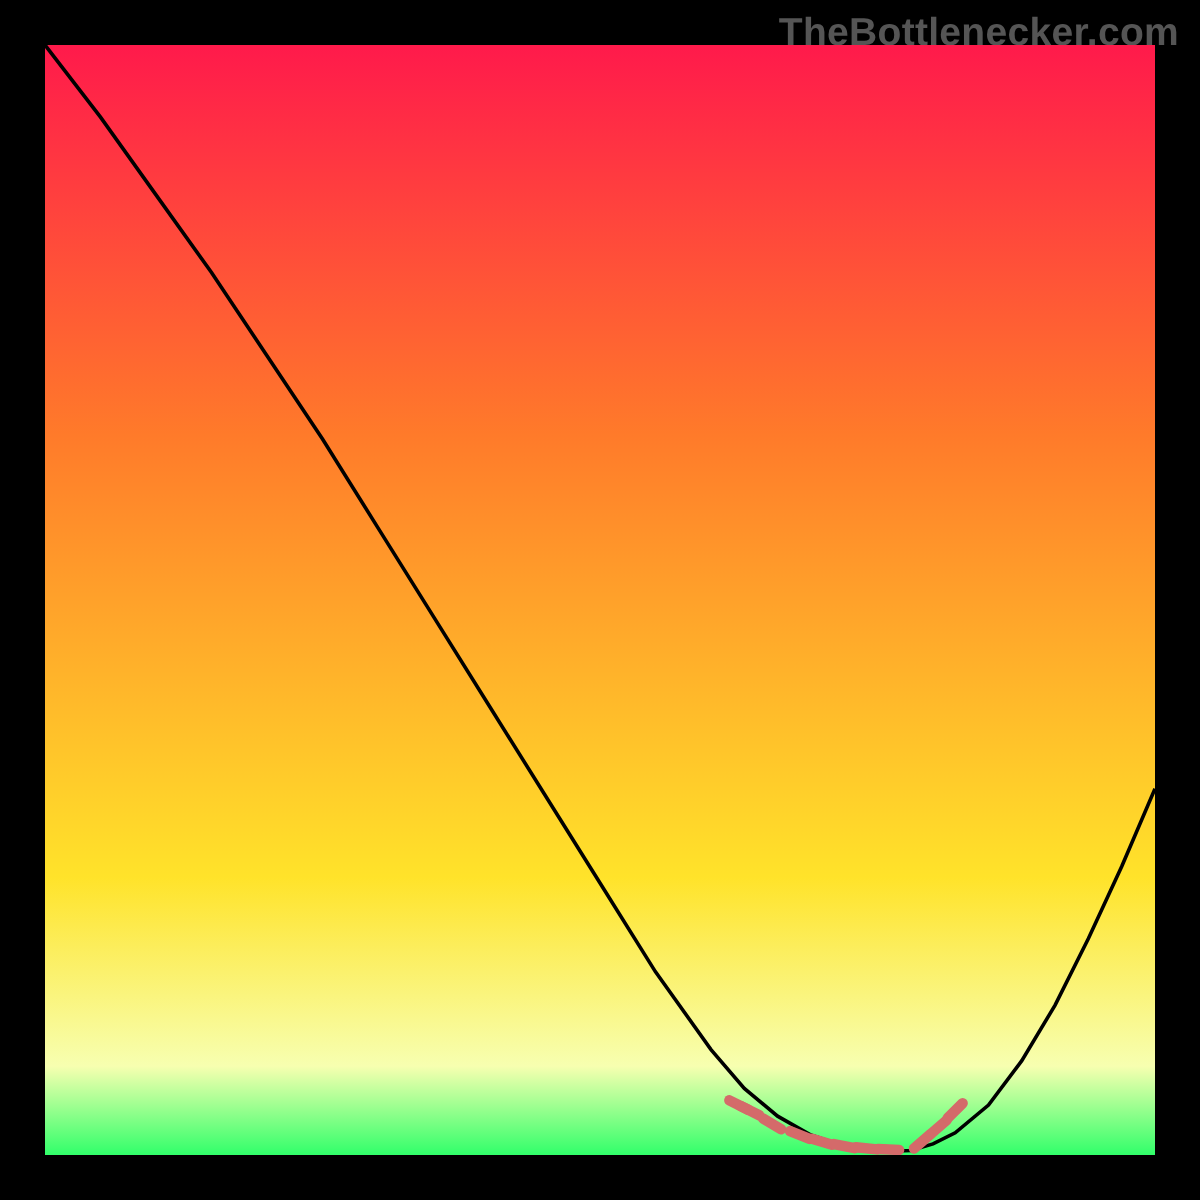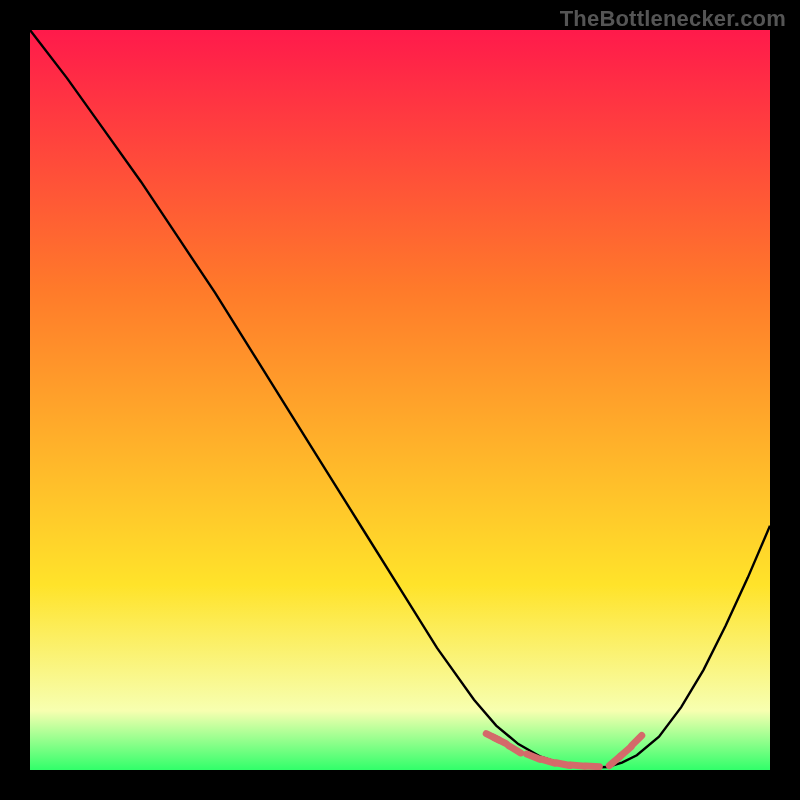--- a/index.html
+++ b/index.html
@@ -16,21 +16,21 @@
     position: absolute;
     top: 0; left: 0;
     width: 800px; height: 800px;
     background: #000;
   }
   .watermark {
     position: absolute;
     top: 6px;
     right: 14px;
     color: #555555;
-    font-size: 22px;
+    font-size: 26px;
     font-weight: 600;
     letter-spacing: 0.2px;
     user-select: none;
   }
   .plot-area {
     position: absolute;
     left: 30px;
     top: 30px;
     width: 740px;
     height: 740px;

